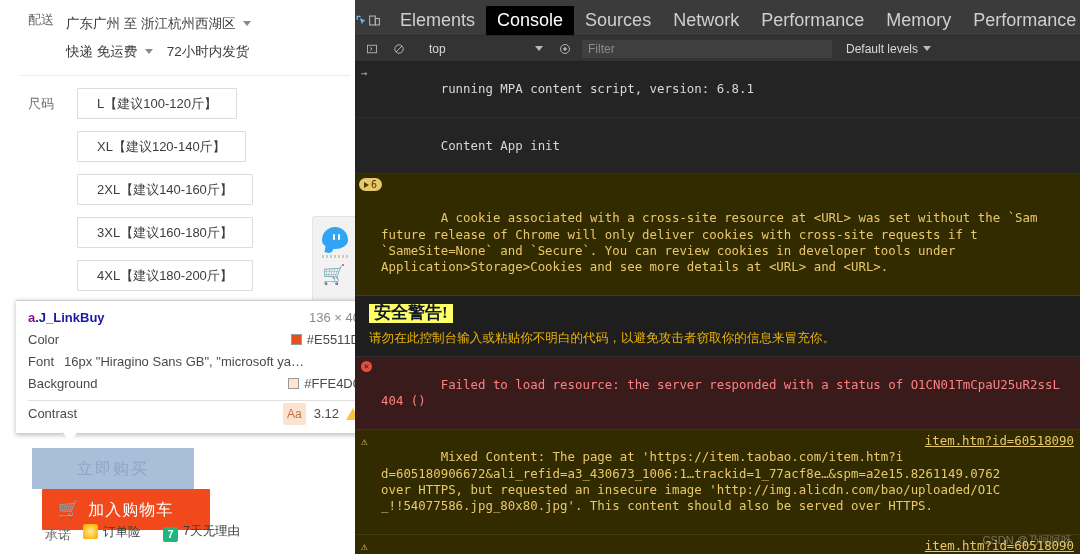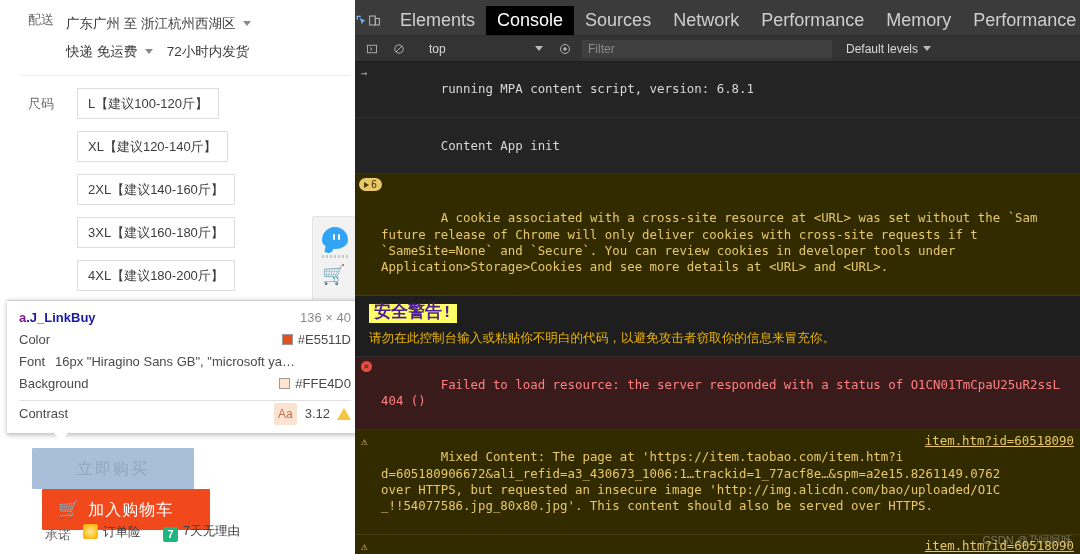--- a/index.html
+++ b/index.html
@@ -36,21 +36,21 @@
   #ship-divider {
     position: absolute; left: 20px; top: 75px; width: 330px; height: 1px;
     background: #ededed;
   }
 
   #size-row { position: absolute; left: 0; top: 88px; width: 340px; gap: 11px; }
   .size-label { padding-top: 6px; }
   .size-btn {
     display: block; border: 1px solid #dcdcdc; background: #fff;
     color: #3c3c3c; font-size: 13px; line-height: 17px;
-    padding: 6px 10px; margin-bottom: 12px; width: max-content;
+    padding: 6px 19px; margin-bottom: 12px; width: max-content;
     min-width: 130px; white-space: nowrap; border-radius: 1px;
   }
 
   
   #side-widget {
     position: absolute; left: 312px; top: 216px; width: 44px; height: 98px;
     background: #f2f2f2; border: 1px solid #e3e3e3; border-right: none;
     border-radius: 3px 0 0 3px;
   }
   #side-widget .wicon { text-align: center; }
@@ -98,21 +98,21 @@
   .badge-sq {
     display: inline-block; width: 15px; height: 15px; border-radius: 2px;
     margin-right: 5px; vertical-align: -3px; text-align: center;
     line-height: 15px; font-size: 11px; color: #fff; font-weight: bold;
   }
   .badge-ins { background: radial-gradient(circle at 50% 50%, #ffe9a8 0%, #ffc629 55%, #f5a300 100%); }
   .badge-7d { background: #1fb57c; }
 
   
   #inspector {
-    position: absolute; left: 7px; top: 300px; width: 355px;
+    position: absolute; left: 16px; top: 300px; width: 355px;
     background: #fff; border: 1px solid #cfcfcf;
     border-left: none; box-shadow: 0 1px 5px rgba(0,0,0,.28);
     padding: 6px 10px 8px 12px; font-size: 13px; color: #4a4a4a;
     border-radius: 0 3px 3px 0;
   }
   #inspector .irow { display: flex; align-items: center; line-height: 22px; }
   #inspector .ikey { flex: 0 0 auto; }
   #inspector .ival { margin-left: auto; text-align: right; white-space: nowrap; }
   #insp-selector { font-weight: bold; }
   #insp-selector .tag { color: #881391; }
@@ -224,23 +224,23 @@
     padding: 0 5px; font-size: 10px; line-height: 13px; height: 13px;
     display: flex; align-items: center; gap: 2px;
   }
   #warn-group-badge .tri {
     width: 0; height: 0; border-top: 3px solid transparent;
     border-bottom: 3px solid transparent; border-left: 5px solid #4a3c00;
   }
 
   #sec-warn { background: #1e1e1e; padding: 8px 6px 10px 14px; border-bottom: 1px solid #2e2e2e; }
   #sec-warn-title {
-    display: inline-block; background: #ffff66; color: #4c1d95;
+    display: inline-block; background: #ffff66; color: #0f172a;
     font-weight: bold; font-size: 17px; padding: 1px 5px;
-    font-family: Liberation Mono, monospace;
+    font-family: Liberation Serif, serif;
   }
   #sec-warn-body {
     color: #eab308; font-size: 12.6px; margin-top: 7px;
     font-family: "Liberation Sans", sans-serif;
   }
 
   #watermark {
     position: absolute; right: 8px; bottom: 6px;
     color: rgba(220,220,220,.42); font-size: 11px;
     font-family: "Liberation Sans", sans-serif; pointer-events: none;

